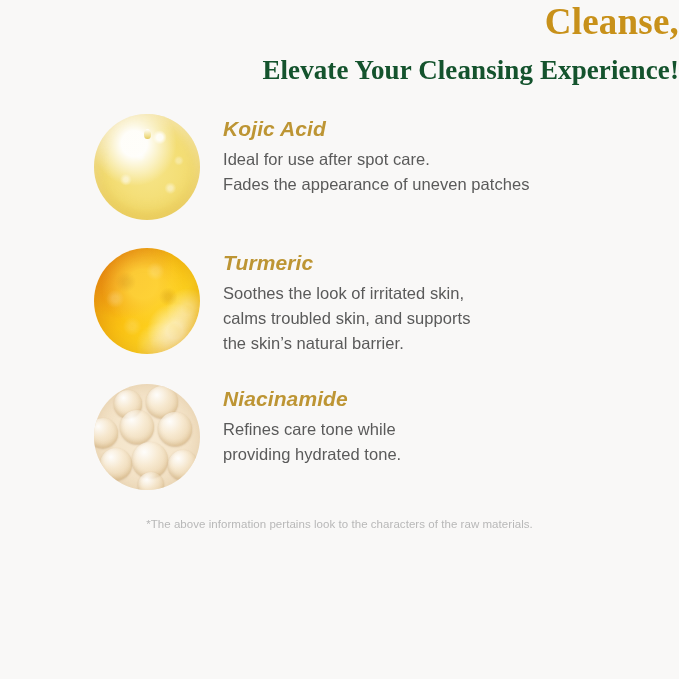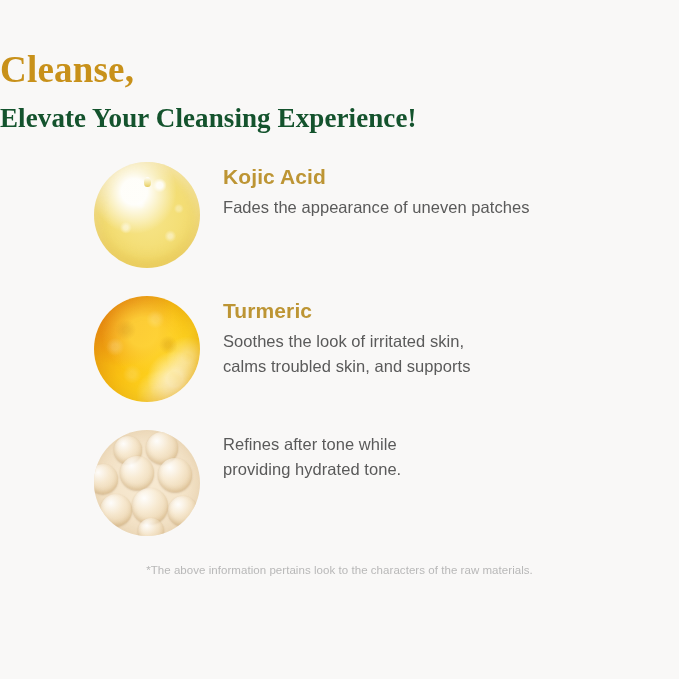--- a/index.html
+++ b/index.html
@@ -15,22 +15,21 @@
   }
   .page {
     position: relative;
     width: 679px;
     height: 679px;
     background: #f9f8f7;
   }
 
   
   .header {
-    padding-top: 48px;
-    text-align: left;
+    text-align: right;
   }
   .title {
     font-family: "Liberation Serif", serif;
     font-weight: bold;
     color: #c8911a;
     font-size: 37px;
     line-height: 43px;
     letter-spacing: 0.2px;
   }
   .title-line { display: block; }
@@ -140,20 +139,21 @@
     padding-left: 22px;
     padding-top: 4px;
   }
   .ingredient-name {
     color: #bd9534;
     font-size: 21px;
     font-weight: bold;
     line-height: 26px;
     letter-spacing: 0.1px;
     margin-bottom: 5px;
+    font-style: italic;
   }
   .ingredient-desc {
     color: #5a5a5a;
     font-size: 16.5px;
     line-height: 25px;
     letter-spacing: 0.05px;
   }
   .desc-line { display: block; }
 
   
@@ -180,55 +180,58 @@
 
   <div class="ingredients">
 
     <div class="ingredient-row">
       <div class="swatch-wrap">
         <div class="swatch swatch-gel"></div>
       </div>
       <div class="ingredient-text">
         <div class="ingredient-name">Kojic Acid</div>
         <div class="ingredient-desc">
+          <span class="desc-line">Ideal for use after spot care.</span>
           <span class="desc-line">Fades the appearance of uneven patches</span>
         </div>
       </div>
     </div>
 
     <div class="ingredient-row">
       <div class="swatch-wrap">
         <div class="swatch swatch-powder"></div>
       </div>
       <div class="ingredient-text">
         <div class="ingredient-name">Turmeric</div>
         <div class="ingredient-desc">
           <span class="desc-line">Soothes the look of irritated skin,</span>
           <span class="desc-line">calms troubled skin, and supports</span>
+          <span class="desc-line">the skin’s natural barrier.</span>
         </div>
       </div>
     </div>
 
     <div class="ingredient-row">
       <div class="swatch-wrap">
         <div class="swatch swatch-bubbles">
           <span class="bubble" style="left:-6px;  top:34px; width:30px; height:30px;"></span>
           <span class="bubble" style="left:20px;  top:6px;  width:28px; height:28px;"></span>
           <span class="bubble" style="left:52px;  top:2px;  width:32px; height:32px;"></span>
           <span class="bubble" style="left:26px;  top:26px; width:34px; height:34px;"></span>
           <span class="bubble" style="left:64px;  top:28px; width:34px; height:34px;"></span>
           <span class="bubble" style="left:6px;   top:64px; width:32px; height:32px;"></span>
           <span class="bubble" style="left:38px;  top:58px; width:36px; height:36px;"></span>
           <span class="bubble" style="left:74px;  top:66px; width:30px; height:30px;"></span>
           <span class="bubble" style="left:44px;  top:88px; width:26px; height:26px;"></span>
         </div>
       </div>
       <div class="ingredient-text">
+        <div class="ingredient-name">Niacinamide</div>
         <div class="ingredient-desc">
-          <span class="desc-line">Refines after tone while</span>
+          <span class="desc-line">Refines care tone while</span>
           <span class="desc-line">providing hydrated tone.</span>
         </div>
       </div>
     </div>
 
   </div>
 
   <div class="footnote">*The above information pertains look to the characters of the raw materials.</div>
 
 </div>

